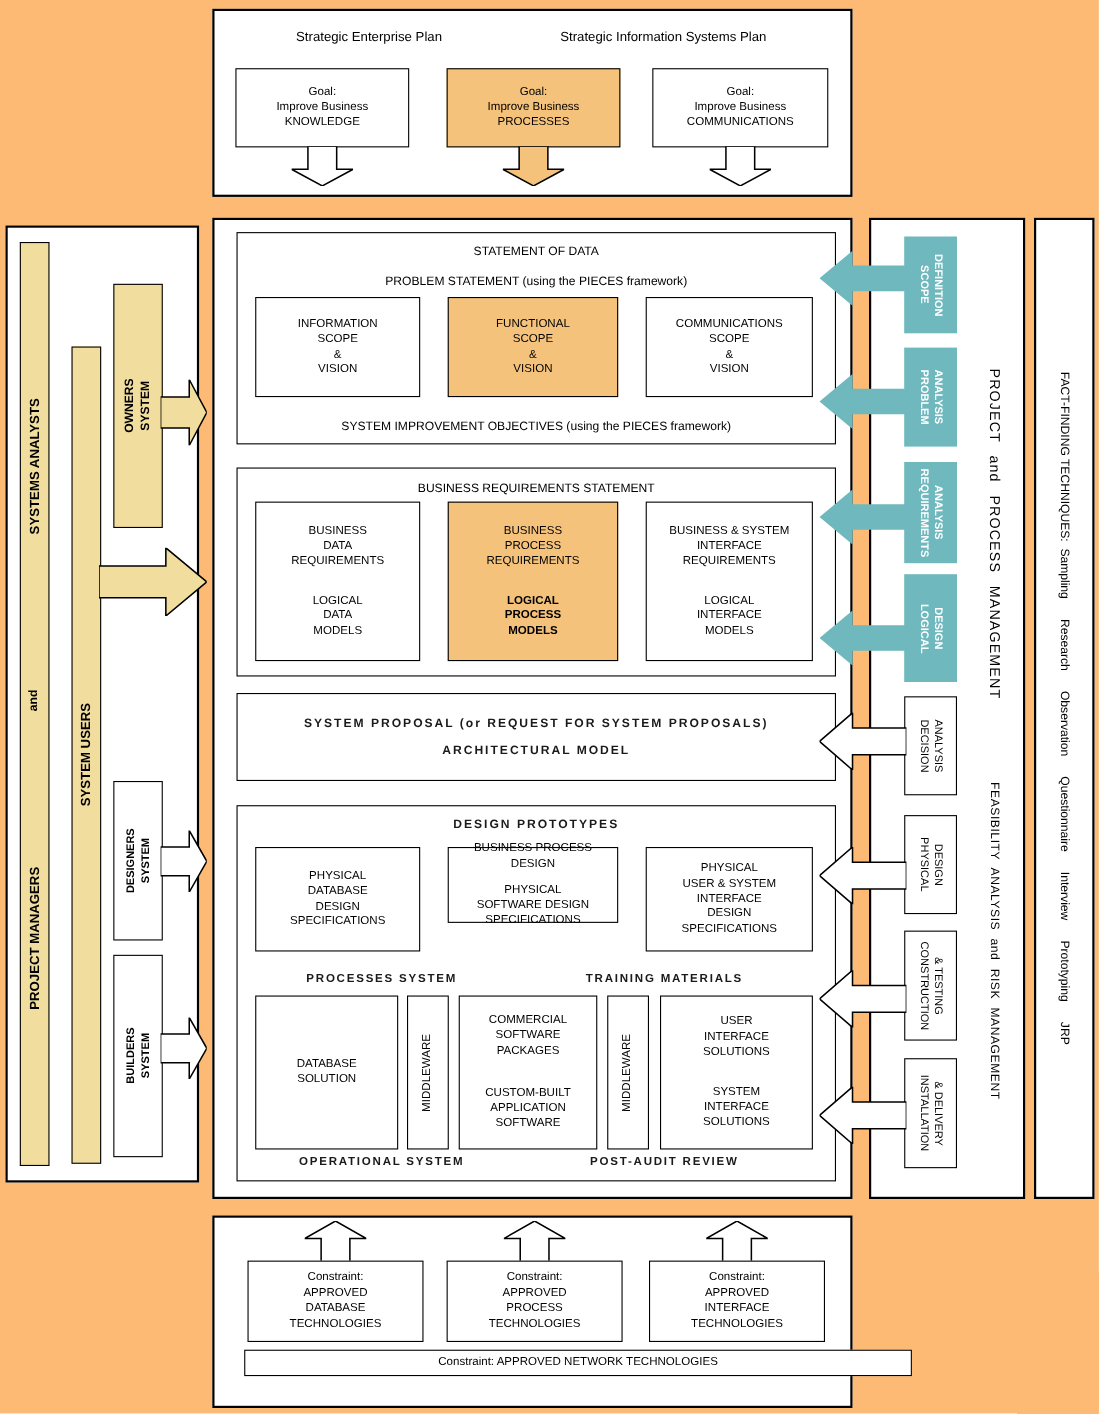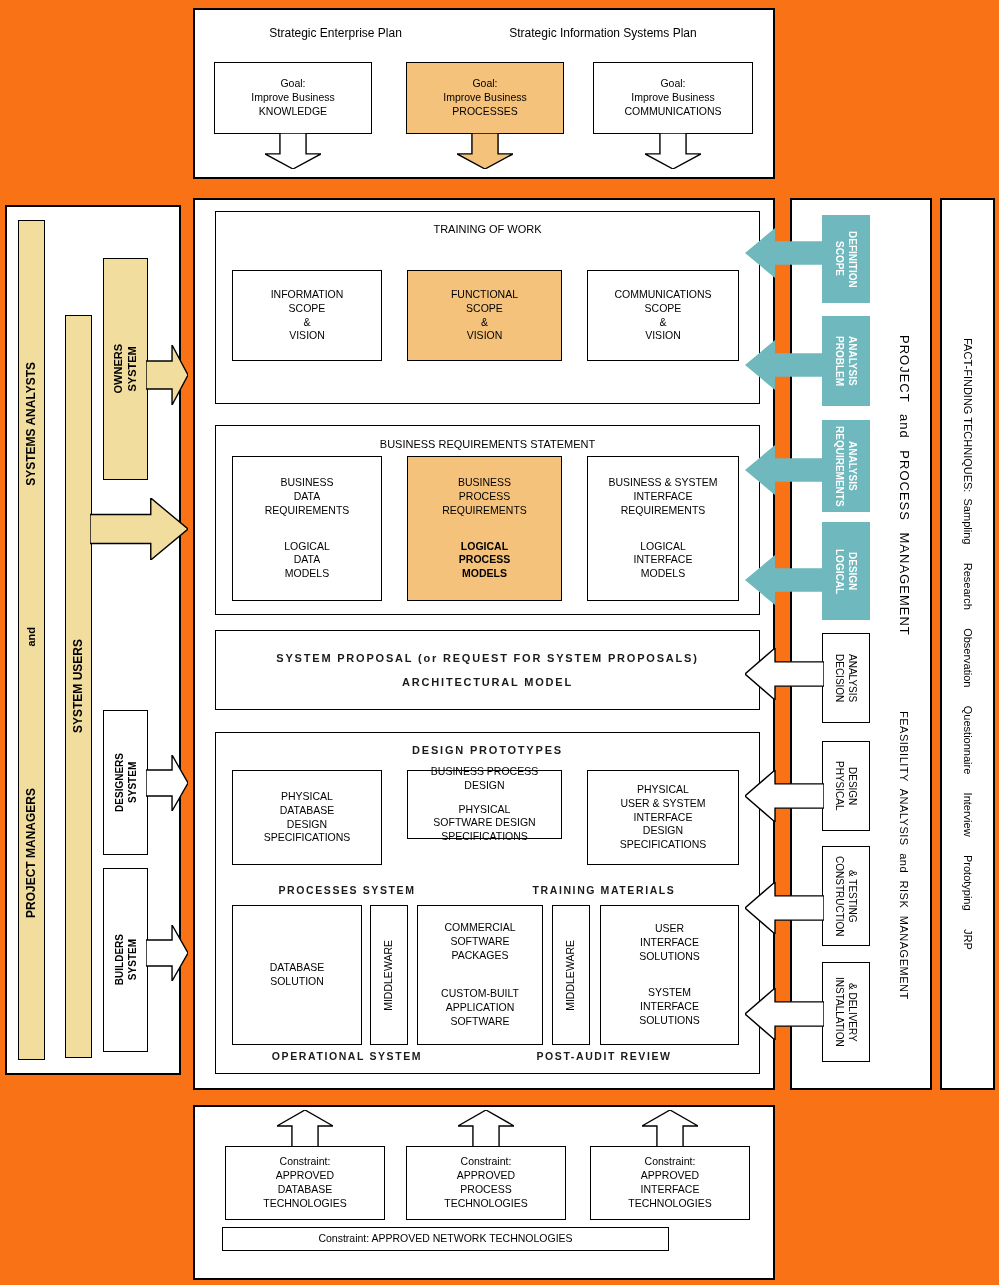--- a/index.html
+++ b/index.html
@@ -1,18 +1,18 @@
 <!DOCTYPE html>
 <html style="--orange: #F5C27B; --yellow: #F1DD9E; --teal: #6FB8BD;"><head>
 <meta charset="utf-8">
 <style>
   * { margin:0; padding:0; box-sizing:border-box; }
   html,body { background:#fff; }
   body { font-family:"Liberation Sans","DejaVu Sans",sans-serif; color:#000; }
-  .page { position:relative; width:999px; height:1285px; background:#f97316; overflow:hidden; }
+  .page { position:relative; width:999px; height:1285px; background:#fdba74; overflow:hidden; }
   .abs { position:absolute; }
   .box { border:1px solid #000; background:#fff; }
   .outer { border-width:2px; }
   .orange { background:var(--orange,#F5C27B); }
   .yellow { background:var(--yellow,#F1DD9E); }
   .tab-teal { background:var(--teal,#6FB8BD); color:#fff; }
   .tab-white { background:#fff; border:1px solid #000; }
   .center-text { display:flex; align-items:center; justify-content:center; text-align:center; }
   .stack { display:flex; flex-direction:column; align-items:center; justify-content:center; text-align:center; gap:22px; }
   .vbar { display:flex; align-items:center; justify-content:center; }
@@ -108,33 +108,35 @@
     </div>
   <div class="abs arrow ar-white" style="left:146px;top:925px;width:42px;height:56px">
       <svg viewBox="0 0 100 60" preserveAspectRatio="none">
         <polygon points="0,16 62,16 62,0 100,30 62,60 62,44 0,44"></polygon>
       </svg>
     </div>
 
   <div class="abs box outer" style="left:193px;top:198px;width:582px;height:892px"></div>
 
   <div class="abs box" style="left:215px;top:211px;width:545px;height:193px"></div>
-  <div class="abs t11 txc" style="left:215px;top:222px;width:545px">TRAINING OF WORK</div>
+  <div class="abs t11 txc" style="left:215px;top:222px;width:545px">STATEMENT OF DATA</div>
+  <div class="abs t11 txc" style="left:215px;top:249px;width:545px">PROBLEM STATEMENT (using the PIECES framework)</div>
   <div class="abs box center-text t-small pre" style="left:232px;top:270px;width:150px;height:91px">INFORMATION
 SCOPE
 &amp;
 VISION</div>
   <div class="abs box center-text t-small pre orange" style="left:407px;top:270px;width:155px;height:91px">FUNCTIONAL
 SCOPE
 &amp;
 VISION</div>
   <div class="abs box center-text t-small pre" style="left:587px;top:270px;width:152px;height:91px">COMMUNICATIONS
 SCOPE
 &amp;
 VISION</div>
+  <div class="abs t11 txc" style="left:215px;top:381px;width:545px">SYSTEM IMPROVEMENT OBJECTIVES (using the PIECES framework)</div>
 
   <div class="abs box" style="left:215px;top:425px;width:545px;height:190px"></div>
   <div class="abs t11 txc" style="left:215px;top:437px;width:545px">BUSINESS REQUIREMENTS STATEMENT</div>
   <div class="abs box stack t-small" style="left:232px;top:456px;width:150px;height:145px">
     <div class="pre txc">BUSINESS
 DATA
 REQUIREMENTS</div>
     <div class="pre txc">LOGICAL
 DATA
 MODELS</div>
@@ -316,15 +318,15 @@
 DATABASE
 TECHNOLOGIES</div>
   <div class="abs box center-text t-small pre" style="left:406px;top:1146px;width:160px;height:74px">Constraint:
 APPROVED
 PROCESS
 TECHNOLOGIES</div>
   <div class="abs box center-text t-small pre" style="left:590px;top:1146px;width:160px;height:74px">Constraint:
 APPROVED
 INTERFACE
 TECHNOLOGIES</div>
-  <div class="abs box center-text t-small" style="left:222px;top:1227px;width:447px;height:24px">Constraint: APPROVED NETWORK TECHNOLOGIES</div>
+  <div class="abs box center-text t-small" style="left:222px;top:1227px;width:607px;height:24px">Constraint: APPROVED NETWORK TECHNOLOGIES</div>
 
 </div>
 
 </body></html>

